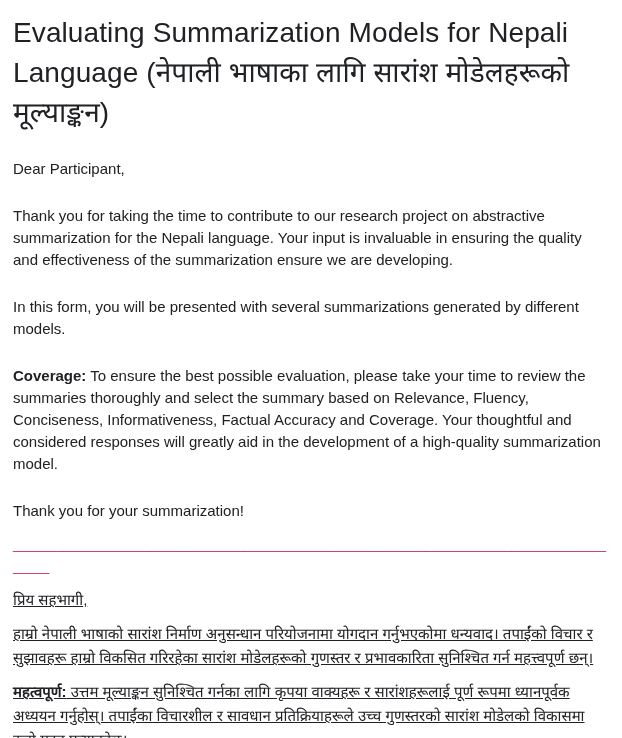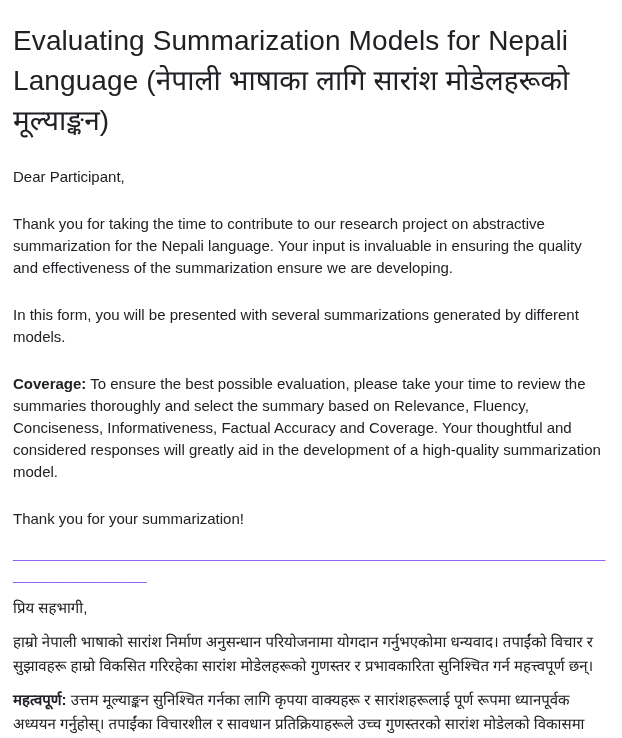--- a/index.html
+++ b/index.html
@@ -15,41 +15,42 @@
   }
   .doc {
     padding: 5px 14px 0 13px;
     width: 595px;
   }
   .doc-title {
     font-size: 28px;
     font-weight: 400;
     line-height: 40px;
     letter-spacing: 0.1px;
-    margin: 16px 0 18px 0;
+    margin: 8px 0 18px 0;
     color: #202124;
   }
   p {
     font-size: 15px;
     line-height: 22px;
     margin: 25px 0 0 0;
     color: #202124;
   }
   .section-nepali p {
     line-height: 24px;
     margin-top: 10px;
+    text-decoration: underline;
   }
   .separator {
     margin-top: 12px;
-    font-size: 15px;
+    font-size: 13px;
     line-height: 22px;
     word-break: break-all;
     overflow-wrap: anywhere;
     letter-spacing: 0;
-    color: #8b5cf6;
+    color: #be185d;
   }
   .greeting-nepali {
     margin-top: 9px;
   }
   .thanks-nepali {
     margin-top: 6px !important;
   }
   strong {
     font-weight: 700;
   }

